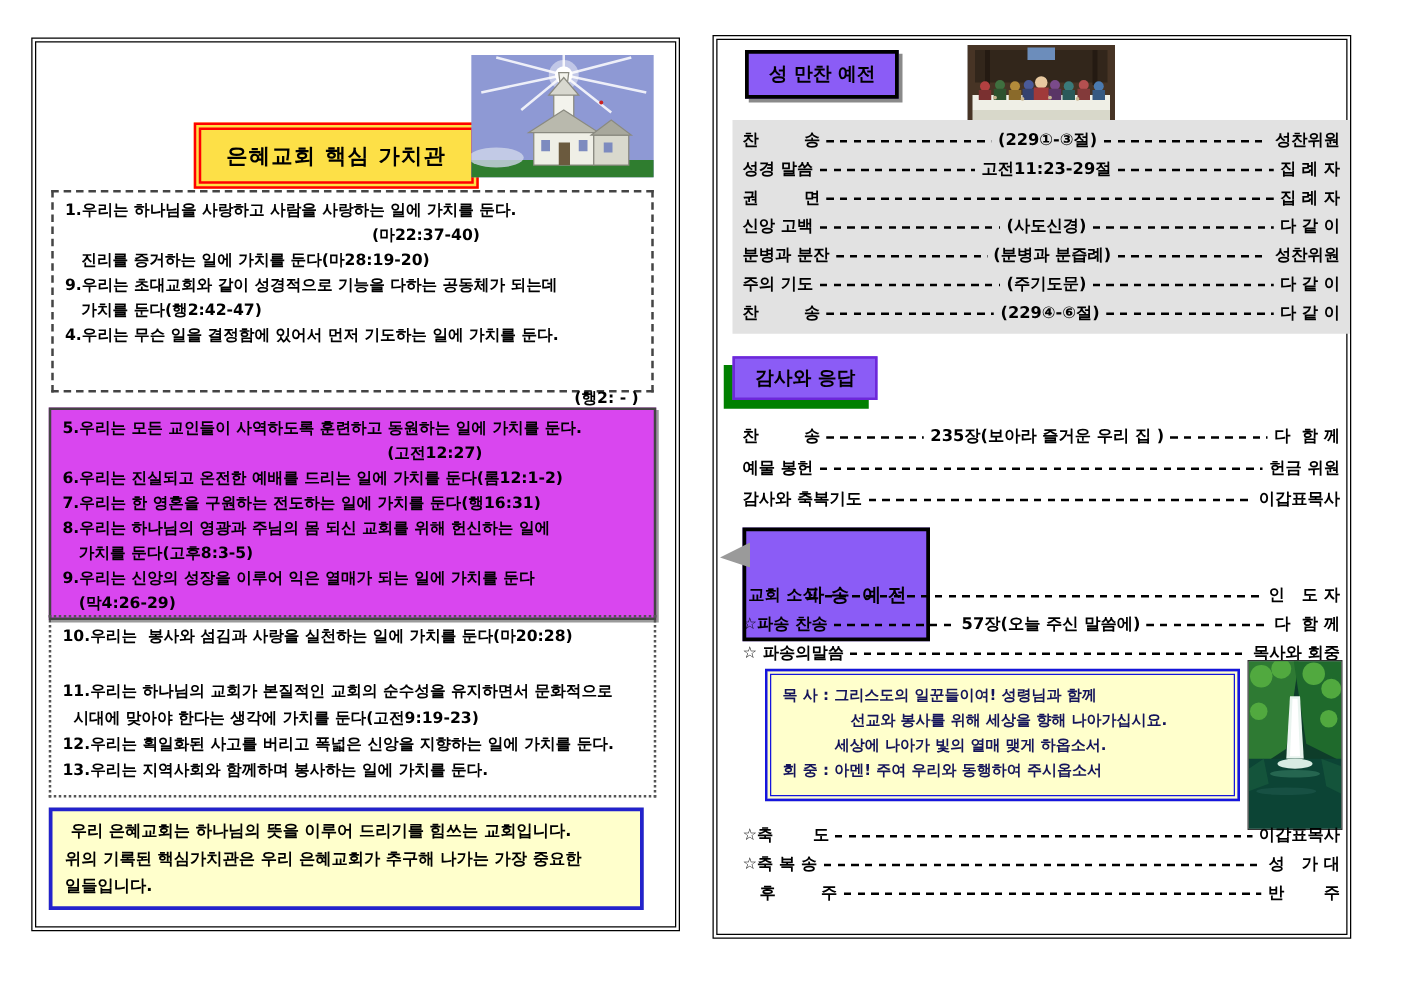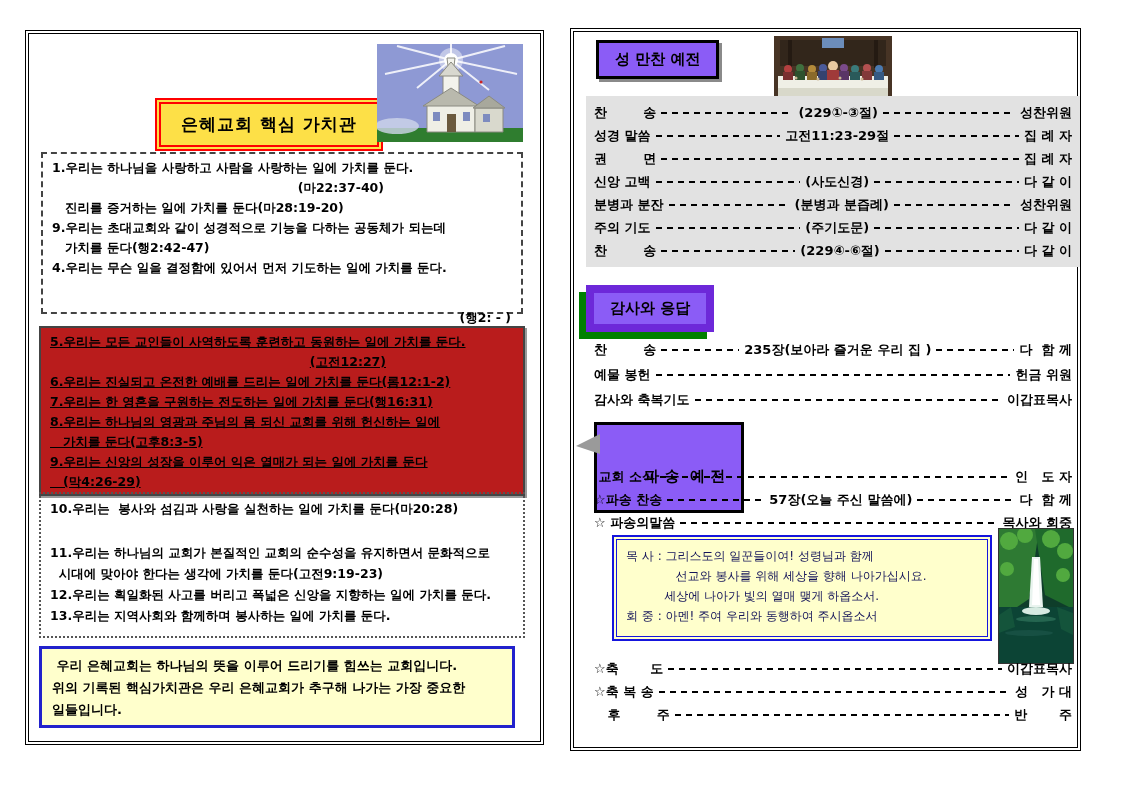--- a/index.html
+++ b/index.html
@@ -12,51 +12,51 @@
   
   .lp-title{position:absolute;left:126px;top:24px;background:#fde047;border:6px double #ff0000;
             padding:9px 20px;font-size:17px;font-weight:700;letter-spacing:1px;margin-top:40px;}
   .church{position:absolute;left:348px;top:10px;}
   .box{position:absolute;font-size:12.5px;font-weight:700;line-height:20px;padding:4px 9px;overflow:hidden;}
   .box .line{white-space:pre;}
   .box .ref{text-align:right;padding-right:128px;white-space:pre;}
   .box1{left:12px;top:118px;width:460px;height:150px;border:2px dashed #444;}
   .ref-line{position:absolute;left:12px;top:276px;width:470px;text-align:right;padding-right:122px;
             font-size:12.5px;font-weight:700;}
-  .box2{left:10px;top:292px;width:464px;height:158px;border:2px solid #444;background:#b91c1c;
-        box-shadow:2px 2px 0 #9a9a9a;text-decoration:underline;}
+  .box2{left:10px;top:292px;width:464px;height:158px;border:2px solid #444;background:#d946ef;
+        box-shadow:2px 2px 0 #9a9a9a;}
   .box3{left:10px;top:458px;width:464px;height:134px;border:2px dotted #555;line-height:21px;}
   .box3 .line:first-child{margin-bottom:2px;}
   .box4{left:10px;top:612px;width:450px;height:64px;border:3px solid #2222cc;background:#ffffcc;
         font-size:13px;line-height:22px;padding:6px 10px;}
 
   
   .rp-title{position:absolute;background:#8b5cf6;font-weight:700;white-space:pre;}
   .t-sacrament{left:22px;top:8px;border:3px solid #000;padding:7px 16px;font-size:15px;
                box-shadow:3px 3px 0 #8a8a8a;}
-  .t-thanks{left:12px;top:253px;border:8px solid #6d28d9;padding:6px 16px;font-size:15px;
+  .t-thanks{left:12px;top:253px;border:2px solid #6d28d9;padding:6px 16px;font-size:15px;
             box-shadow:-7px 7px 0 #008000;}
   .t-sending{left:20px;top:390px;border:3px solid #000;padding:6px 16px;font-size:15px;}
   .pennant{position:absolute;left:-21px;top:9px;width:24px;height:20px;background:#9a9a9a;
            clip-path:polygon(0 60%,100% 0,100% 100%);}
   .lastsupper{position:absolute;left:200px;top:4px;}
   .waterfall{position:absolute;left:424px;top:496px;border:1px solid #333;}
   .program{position:absolute;left:12px;width:478px;padding:5px 8px;}
   .program.gray{top:64px;background:#e2e2e2;}
   .program.thanks{top:300px;}
   .program.sending{top:428px;}
   .program.benediction{top:620px;}
   .prow{display:flex;align-items:center;line-height:23px;font-size:13px;font-weight:700;}
   .program.thanks .prow{line-height:25px;}
   .pl,.pc,.pr{white-space:pre;}
   .leader{flex:1 1 auto;min-width:18px;height:2px;margin:0 5px;align-self:center;
           background:repeating-linear-gradient(to right,#000 0 6px,transparent 6px 11px);}
   .responsive-box{position:absolute;left:38px;top:503px;width:352px;height:84px;background:#ffffcc;
                   border:2px solid #1515dd;box-shadow:inset 0 0 0 2px #ffffcc,inset 0 0 0 3px #1515dd;
-                  padding:9px 12px;font-size:12px;font-weight:400;line-height:20px;color:#14145a;}
+                  padding:9px 12px;font-size:12px;font-weight:700;line-height:20px;color:#14145a;}
   .responsive-box .line{white-space:pre;}
 </style>
 </head>
 <body>
 
 <div class="canvas">
 
   <div class="page left-page">
     <div class="lp-title">은혜교회 핵심 가치관</div>
 

